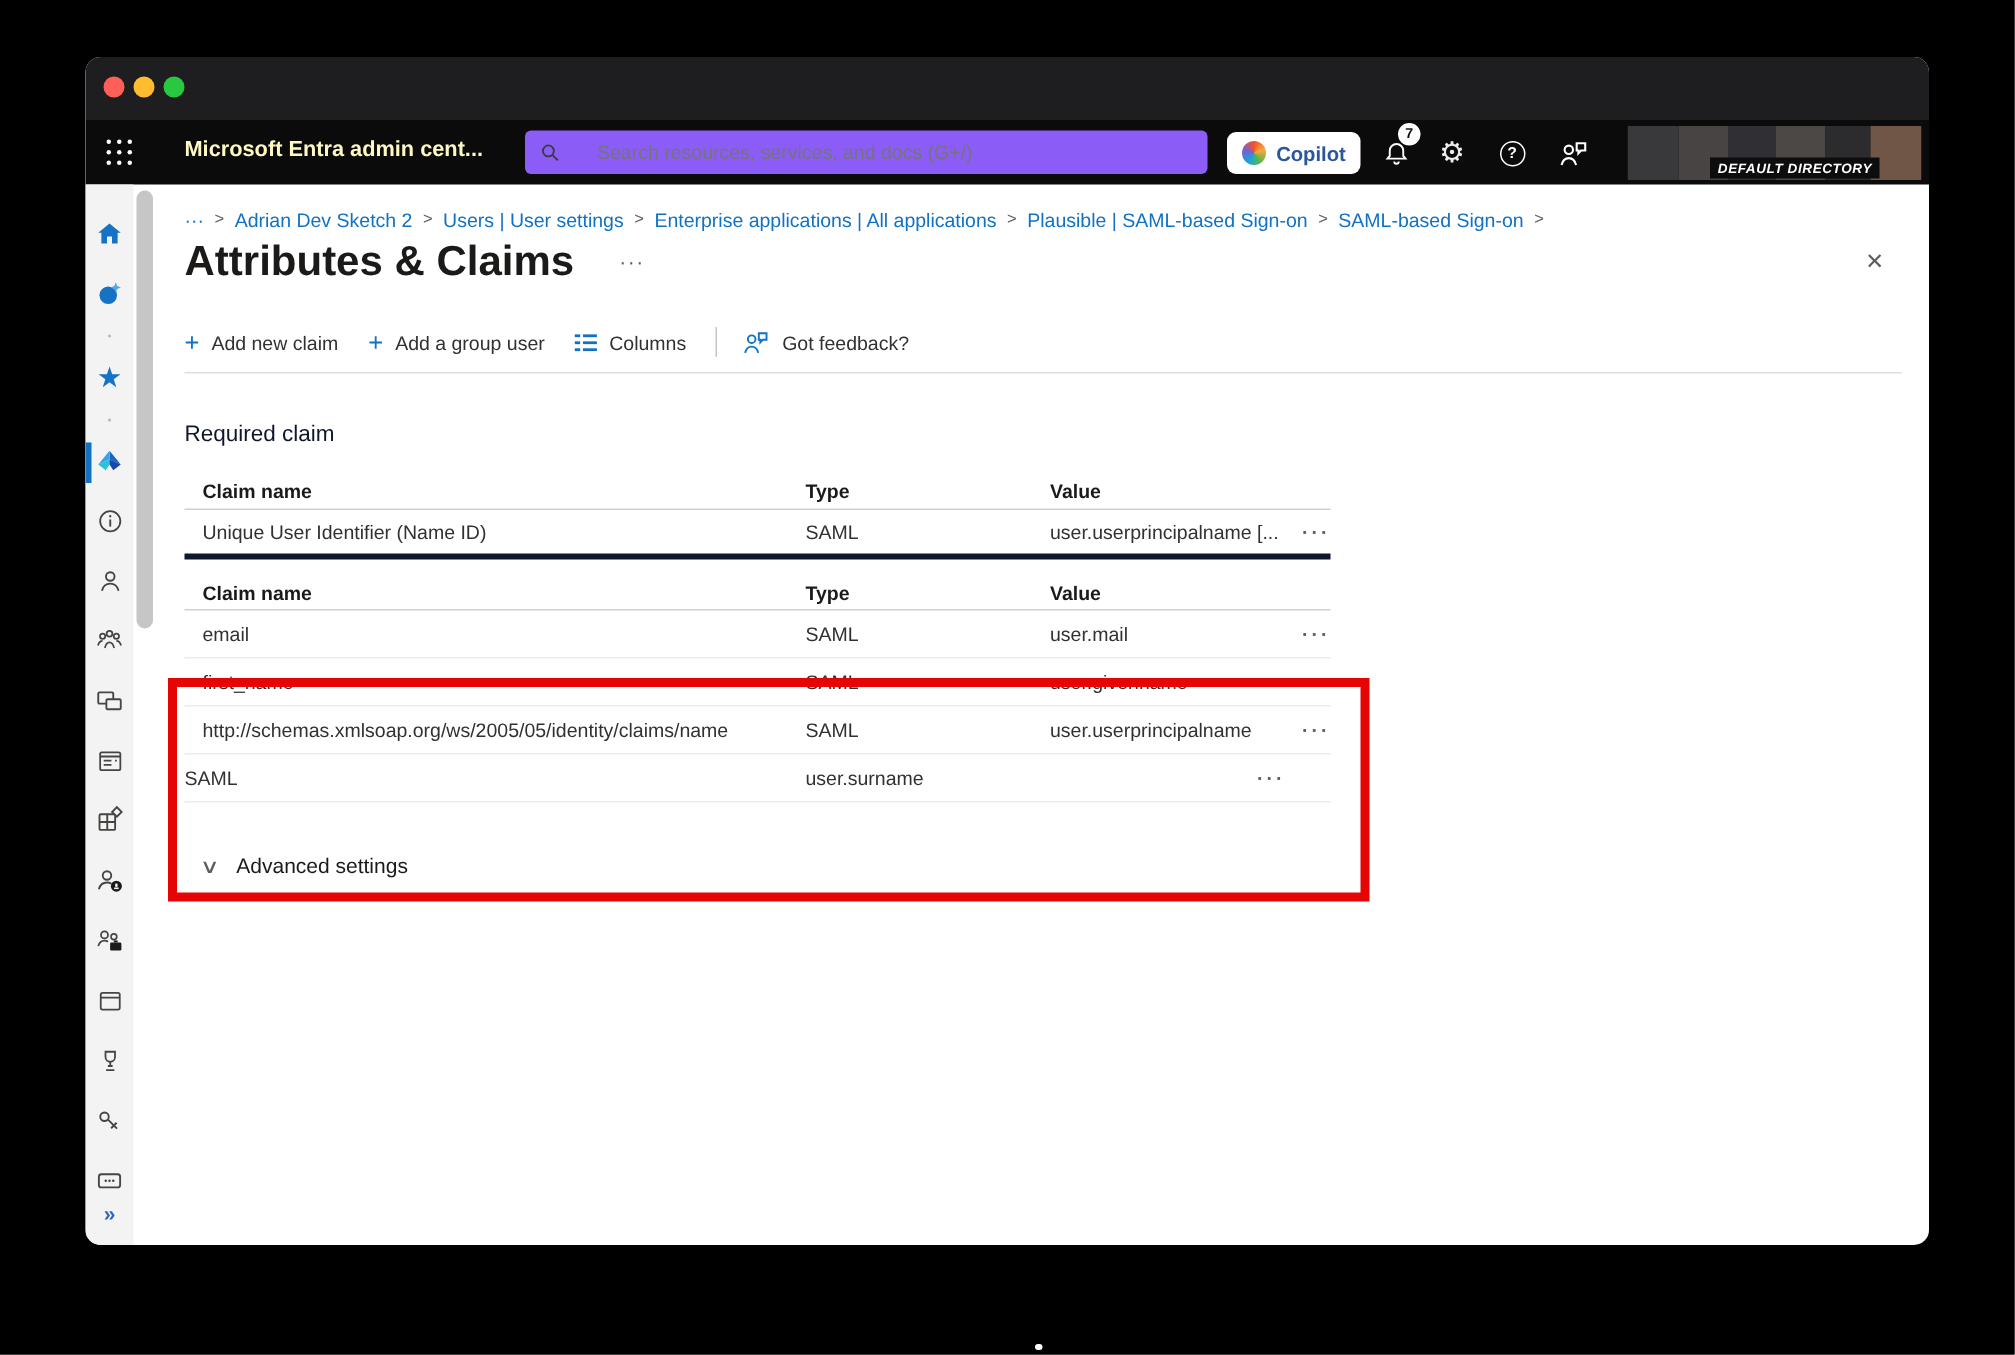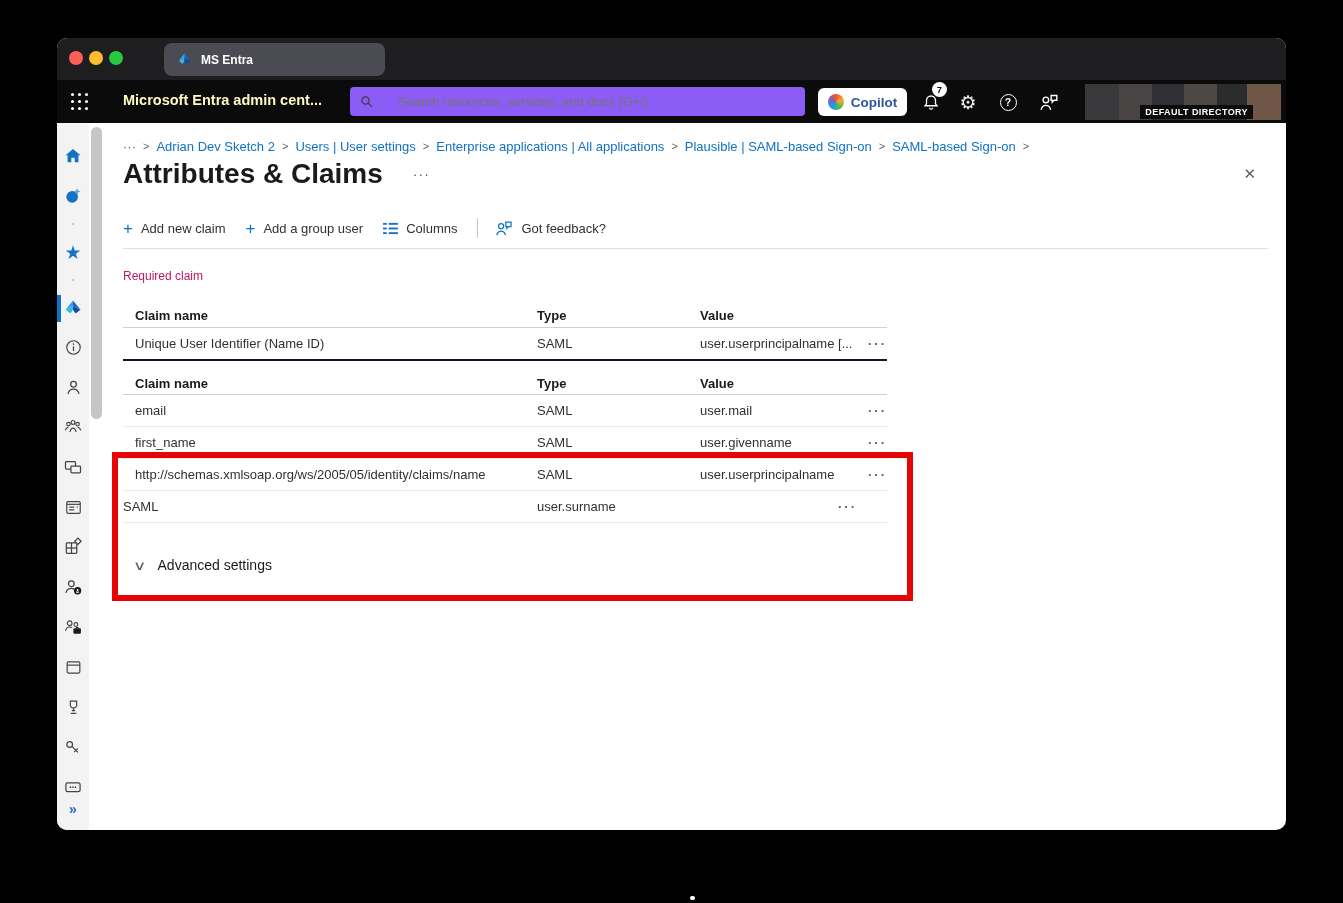--- a/index.html
+++ b/index.html
@@ -46,21 +46,21 @@
            display:flex; align-items:center; justify-content:center; padding:0 3px; }
   .gearpos { left:900px; color:#ededed; font-size:19px; }
   .helppos { left:940px; }
   .help-circle { width:17px; height:17px; border:1.5px solid #fff; border-radius:50%;
            color:#fff; font-size:10.5px; font-weight:bold; display:flex; align-items:center; justify-content:center; }
   .fbpos { left:980px; }
   .account { position:absolute; left:1028px; top:4px; width:196px; height:36px; display:flex;
              overflow:hidden; cursor:pointer; }
   .account div { height:36px; }
   .dir-label { position:absolute; right:33px; top:25px; background:#0d0d0d; color:#fff;
-               font-size:9px; font-weight:bold; letter-spacing:.4px; padding:2px 5px; }
+               font-size:9px; font-weight:bold; letter-spacing:.4px; padding:2px 5px;font-style:italic; }
 
   
   .content { display:flex; height:707px; position:relative; }
 
   .sidebar { width:48px; position:relative; flex:none; }
   .sidebar .bgstrip { position:absolute; left:0; top:0; width:32px; height:100%; background:#f3f3f3; }
   .scroll-thumb { position:absolute; left:34px; top:4px; width:11px; height:292px;
                   background:#c6c6c6; border-radius:6px; cursor:grab; }
   .nav-ic { position:absolute; left:6px; width:20px; height:20px; display:flex;
             align-items:center; justify-content:center; cursor:pointer; }
@@ -81,28 +81,28 @@
   .title-menu { margin-left:30px; color:#605e5c; font-size:14px; letter-spacing:1px; cursor:pointer; }
   .close-x { margin-left:auto; color:#605e5c; font-size:15px; cursor:pointer; margin-right:12px; }
 
   .toolbar { margin-top:28px; height:22px; display:flex; align-items:center; gap:10px;
              font-size:13px; color:#323130; }
   .tool-btn { display:flex; align-items:center; gap:8px; cursor:pointer; padding-right:10px; }
   .plus { color:#1071c5; font-size:17px; font-weight:400; line-height:1; }
   .v-div { width:1px; height:20px; background:#c8c6c4; }
   .hr { margin-top:9px; border-bottom:1px solid #e1dfdd; }
 
-  .sec-head { margin-top:20px; font-size:12px; color:#be185d; height:21px; }
+  .sec-head { margin-top:32px; font-size:15px; color:#0f172a; height:21px; }
   .sec-head2 { margin-top:25px; font-size:15px; color:#252423; height:21px; }
 
   .tbl { width:764px; }
   .trow { display:grid; grid-template-columns:414px 163px 157px 30px; align-items:center; }
   .thead { height:25px; border-bottom:1px solid #d2d0ce; font-weight:bold; font-size:13px; color:#1b1a19; margin-top:13px; }
   .thead2 { margin-top:12px; height:22px; border-bottom:1px solid #d2d0ce; font-weight:bold; font-size:13px; color:#1b1a19; }
-  .tr1 { height:33px; border-bottom:2px solid #0f172a; font-size:13px; color:#323130; }
+  .tr1 { height:33px; border-bottom:4px solid #0f172a; font-size:13px; color:#323130; }
   .tr2 { height:32px; border-bottom:1px solid #edebe9; font-size:13px; color:#323130; }
   .cell-claim { padding-left:12px; white-space:nowrap; overflow:hidden; }
   .row-menu { color:#605e5c; font-size:13px; font-weight:bold; letter-spacing:2px; cursor:pointer; text-align:right; }
 
   .advanced { margin-top:31px; display:flex; align-items:center; gap:13px; cursor:pointer;
               padding-left:12px; height:22px; }
   .chev { color:#605e5c; font-size:13px; transform:scaleX(1.4); }
   .adv-label { font-size:14px; color:#1b1a19;text-align:right; }
 
   .annotation-box { position:absolute; left:112px; top:452px; width:801px; height:149px;
@@ -113,31 +113,20 @@
 </style>
 </head>
 <body>
 
 <div class="window">
 
   <div class="tabstrip">
     <span class="traffic t-red"></span>
     <span class="traffic t-yellow"></span>
     <span class="traffic t-green"></span>
-    <div class="tab">
-      <span>
-        <svg width="15" height="15" viewBox="0 0 24 24">
-          <polygon points="12,2 21,14 12,10" fill="#1b63c5"></polygon>
-          <polygon points="12,2 3,14 12,10" fill="#36a3e8"></polygon>
-          <polygon points="3,14 9,19 12,14 12,10" fill="#2bc1d8"></polygon>
-          <polygon points="21,14 15,19 12,14 12,10" fill="#1548a8"></polygon>
-        </svg>
-      </span>
-      <span class="tab-label">MS Entra</span>
-    </div>
   </div>
 
   <div class="topbar">
     <div class="waffle">
       <span></span>
         <span></span>
         <span></span>
         <span></span>
         <span></span>
         <span></span>

